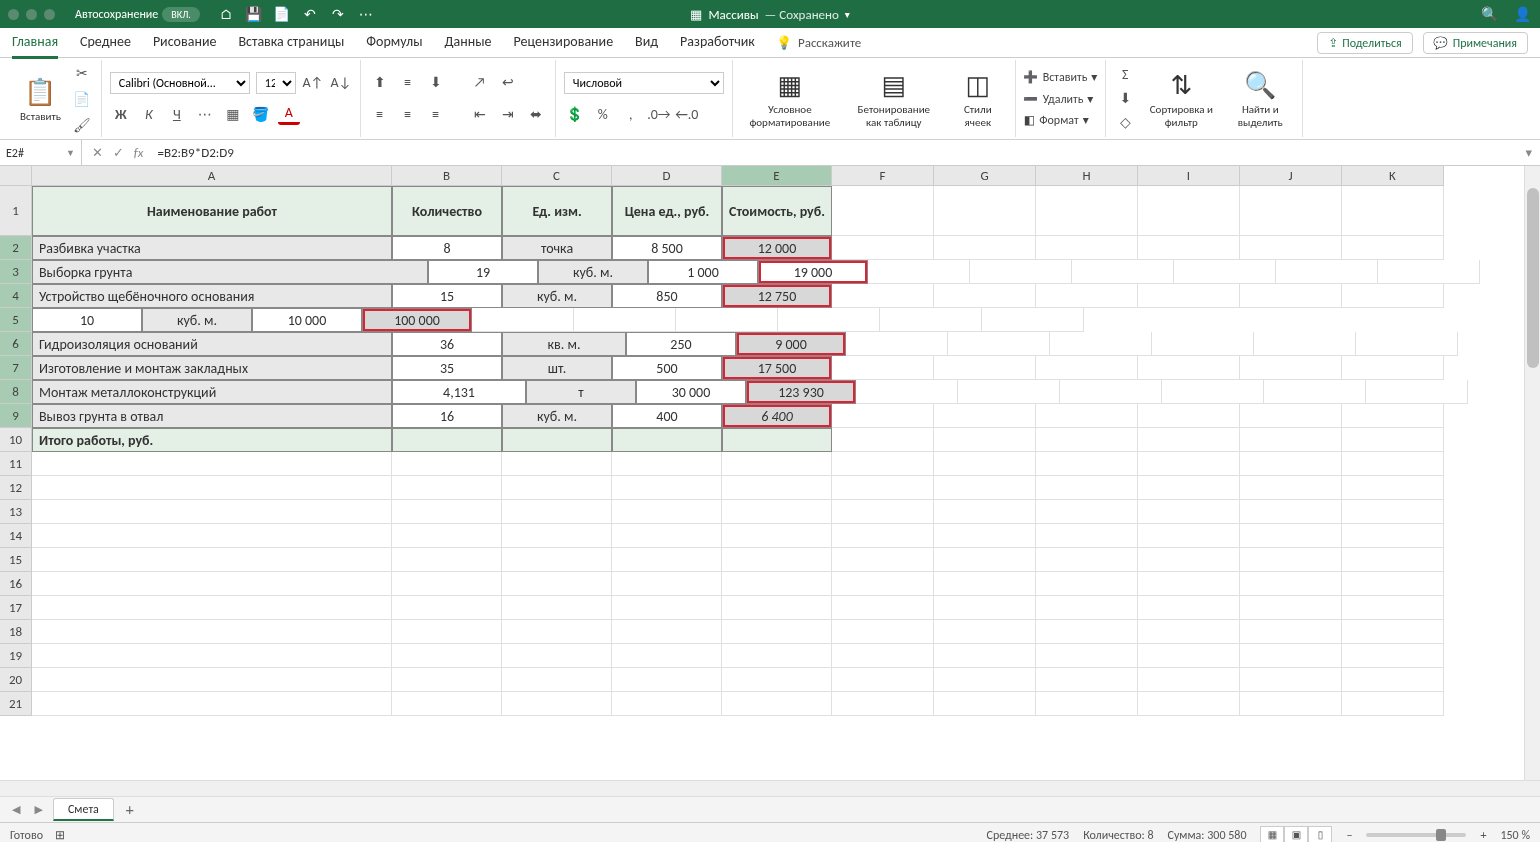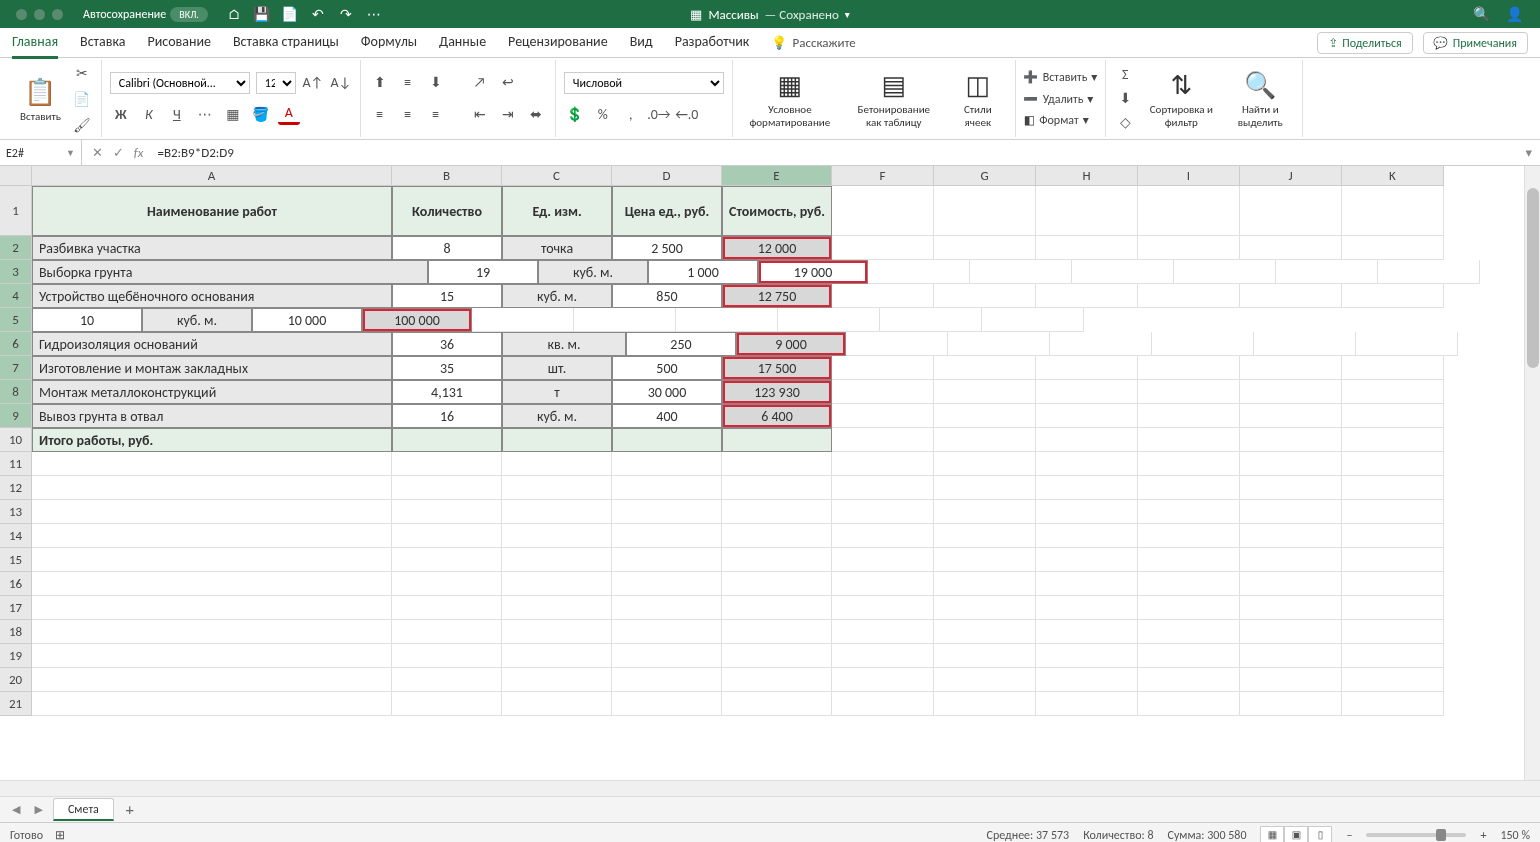--- a/index.html
+++ b/index.html
@@ -1,19 +1,19 @@
 <!DOCTYPE html>
 <html><head>
 <meta charset="utf-8">
 <style>
 * { box-sizing: border-box; margin: 0; padding: 0; font-family: -apple-system, "Segoe UI", Calibri, sans-serif; }
 body { background: #f5f5f5; width: 1540px; height: 842px; overflow: hidden; font-size: 13px; color: #333; }
 
 
-.titlebar { height: 28px; background: #1f6e43; display: flex; align-items: center; padding: 0 16px; color: #fff; position: relative; }
+.titlebar { height: 28px; background: #1f6e43; display: flex; align-items: center; padding: 0 8px; color: #fff; position: relative; }
 .traffic { display: flex; gap: 7px; }
 .tl { width: 11px; height: 11px; border-radius: 50%; background: #5a8a6f; }
 .autosave { margin-left: 20px; font-size: 12px; }
 .autosave-pill { background: #4a8c68; border-radius: 9px; padding: 1px 9px; font-size: 10px; margin-left: 4px; }
 .titlebar-icons { display: flex; gap: 12px; margin-left: 18px; align-items: center; }
 .tb-ico { width: 16px; height: 16px; display:inline-flex; align-items:center; justify-content:center; font-size: 14px; }
 .title-center { position: absolute; left: 50%; transform: translateX(-50%); display: flex; align-items: center; gap: 6px; font-size: 13px; }
 .title-center .doc-ico { font-size: 13px; }
 .title-right { margin-left: auto; display: flex; gap: 16px; font-size: 14px; }
 
@@ -115,21 +115,21 @@
   </div>
   <div class="title-right">
     <span>🔍</span>
     <span>👤</span>
   </div>
 </div>
 
 <div class="tabs">
   <div class="tabs-left">
     <span class="tab active">Главная</span>
-    <span class="tab">Вставка</span>
+    <span class="tab">Среднее</span>
     <span class="tab">Рисование</span>
     <span class="tab">Вставка страницы</span>
     <span class="tab">Формулы</span>
     <span class="tab">Данные</span>
     <span class="tab">Рецензирование</span>
     <span class="tab">Вид</span>
     <span class="tab">Разработчик</span>
     <span class="tellme">
         <span>💡</span>
         <span>Расскажите</span>
@@ -330,21 +330,21 @@
             <div class="cell " style="width: 102px;"></div>
             <div class="cell " style="width: 102px;"></div>
             <div class="cell " style="width: 102px;"></div>
             <div class="cell " style="width: 102px;"></div>
             <div class="cell " style="width: 102px;"></div>
           </div>
           <div class="grid-row ">
             <div class="cell data-a" style="width: 360px;">Разбивка участка</div>
             <div class="cell data-white" style="width: 110px;">8</div>
             <div class="cell data-c" style="width: 110px;">точка</div>
-            <div class="cell data-white" style="width: 110px;">2 500</div>
+            <div class="cell data-white" style="width: 110px;">8 500</div>
             <div class="cell data-c redbox bg-gray" style="width: 110px;">12 000</div>
             <div class="cell " style="width: 102px;"></div>
             <div class="cell " style="width: 102px;"></div>
             <div class="cell " style="width: 102px;"></div>
             <div class="cell " style="width: 102px;"></div>
             <div class="cell " style="width: 102px;"></div>
             <div class="cell " style="width: 102px;"></div>
           </div>
           <div class="grid-row ">
             <div class="cell data-a" style="width: 396px;">Выборка грунта</div>
@@ -405,37 +405,37 @@
             <div class="cell data-c redbox bg-gray" style="width: 110px;">17 500</div>
             <div class="cell " style="width: 102px;"></div>
             <div class="cell " style="width: 102px;"></div>
             <div class="cell " style="width: 102px;"></div>
             <div class="cell " style="width: 102px;"></div>
             <div class="cell " style="width: 102px;"></div>
             <div class="cell " style="width: 102px;"></div>
           </div>
           <div class="grid-row ">
             <div class="cell data-a" style="width: 360px;">Монтаж металлоконструкций</div>
-            <div class="cell data-white" style="width: 110px;">4,131</div>
+            <div class="cell data-white" style="width: 134px;">4,131</div>
             <div class="cell data-c" style="width: 110px;">т</div>
             <div class="cell data-white" style="width: 110px;">30 000</div>
             <div class="cell data-c redbox bg-gray" style="width: 110px;">123 930</div>
             <div class="cell " style="width: 102px;"></div>
             <div class="cell " style="width: 102px;"></div>
             <div class="cell " style="width: 102px;"></div>
             <div class="cell " style="width: 102px;"></div>
             <div class="cell " style="width: 102px;"></div>
             <div class="cell " style="width: 102px;"></div>
           </div>
           <div class="grid-row ">
             <div class="cell data-a" style="width: 360px;">Вывоз грунта в отвал</div>
             <div class="cell data-white" style="width: 110px;">16</div>
             <div class="cell data-c" style="width: 110px;">куб. м.</div>
             <div class="cell data-white" style="width: 110px;">400</div>
-            <div class="cell data-c redbox bg-gray" style="width: 110px;">6 400</div>
+            <div class="cell data-c redbox bg-gray" style="width: 110px; font-style: italic;">6 400</div>
             <div class="cell " style="width: 102px;"></div>
             <div class="cell " style="width: 102px;"></div>
             <div class="cell " style="width: 102px;"></div>
             <div class="cell " style="width: 102px;"></div>
             <div class="cell " style="width: 102px;"></div>
             <div class="cell " style="width: 102px;"></div>
           </div>
           <div class="grid-row ">
             <div class="cell total" style="width: 360px;">Итого работы, руб.</div>
             <div class="cell total-c" style="width: 110px;"></div>

